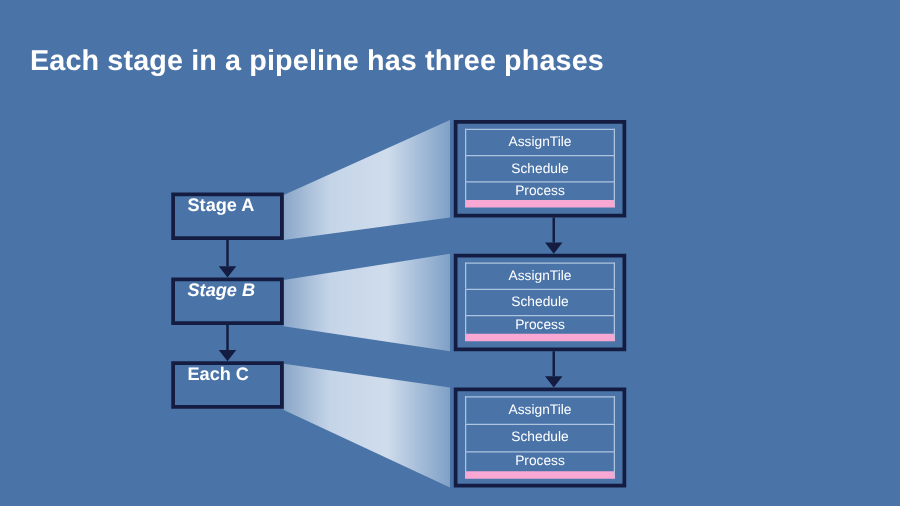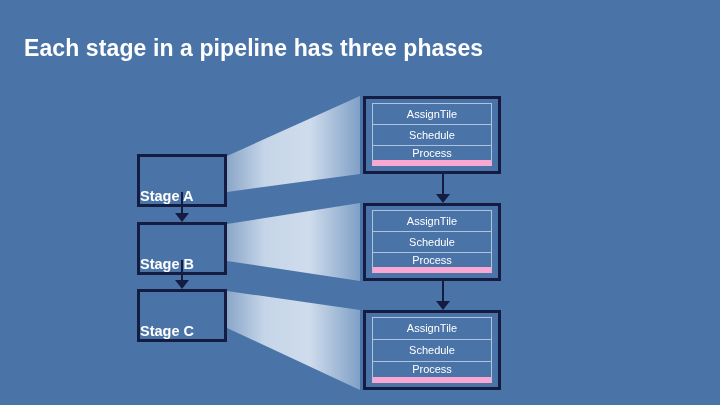--- a/index.html
+++ b/index.html
@@ -46,31 +46,32 @@
     width: 720px;
     height: 405px;
     pointer-events: none;
   }
 
   
   .stage-box {
     position: absolute;
     box-sizing: border-box;
     width: 90px;
-    height: 53px;
+    height: 38px;
     background: #4a74a8;
     border: 3px solid #141c41;
     color: #ffffff;
     font-size: 14.5px;
     font-weight: bold;
     display: flex;
-    align-items: flex-end;
+    align-items: flex-start;
+    padding-left: 10px;
   }
   #stage-box-a { left: 137px; top: 154px; }
-  #stage-box-b { left: 137px; top: 222px; }
+  #stage-box-b { left: 137px; top: 222px; font-style: italic; }
   #stage-box-c { left: 137px; top: 289px; }
 
   
   .phase-box {
     position: absolute;
     box-sizing: border-box;
     width: 138px;
     background: #4a74a8;
     border: 3px solid #141c41;
     padding: 4px 6px 4px 6px;
@@ -154,21 +155,21 @@
       <polygon points="227,291 360,310 360,390 227,328" fill="url(#funnelGrad)"></polygon>
     </svg>
 
     <div class="stage-box" id="stage-box-a">
       <span>Stage A</span>
     </div>
     <div class="stage-box" id="stage-box-b">
       <span>Stage B</span>
     </div>
     <div class="stage-box" id="stage-box-c">
-      <span>Stage C</span>
+      <span>Each C</span>
     </div>
 
     <div class="arrow" id="arrow-stage-a-b">
       <div class="shaft"></div>
       <div class="head"></div>
     </div>
     <div class="arrow" id="arrow-stage-b-c">
       <div class="shaft"></div>
       <div class="head"></div>
     </div>

